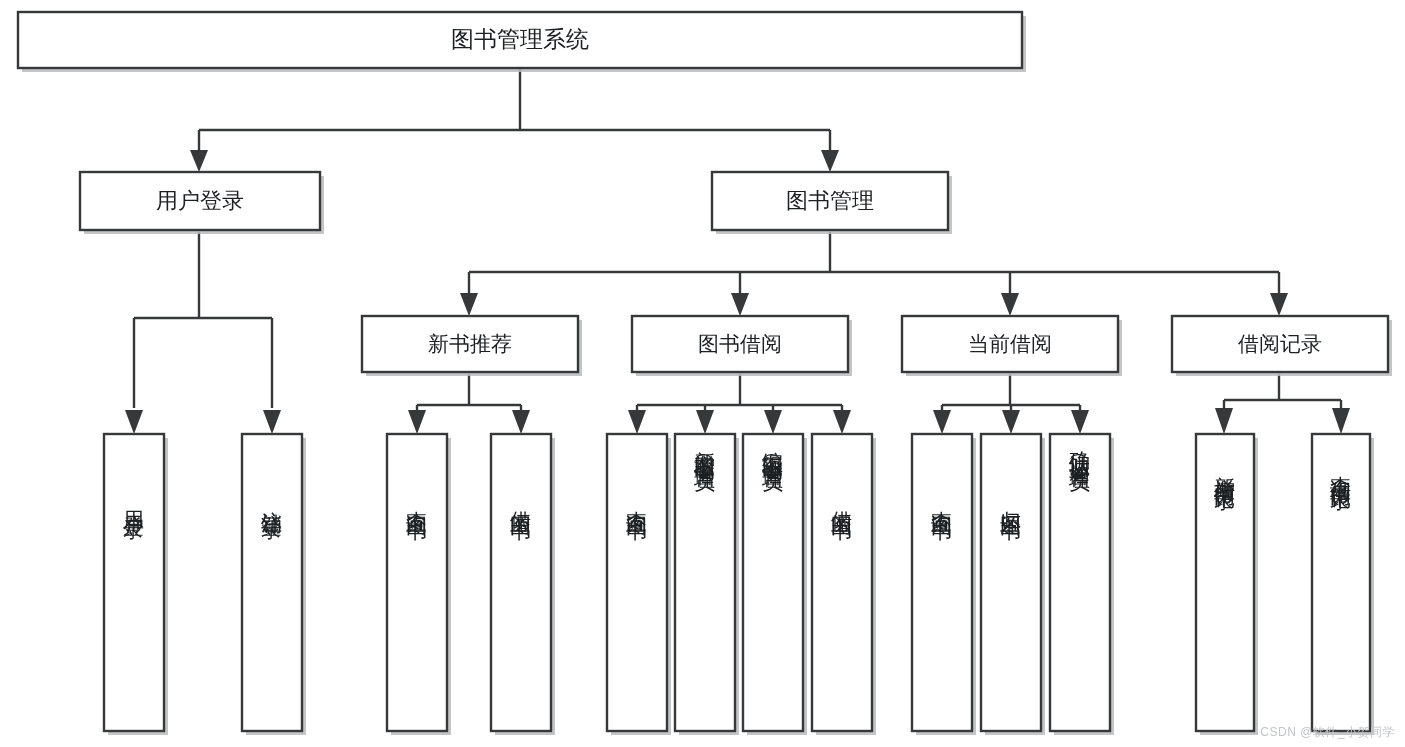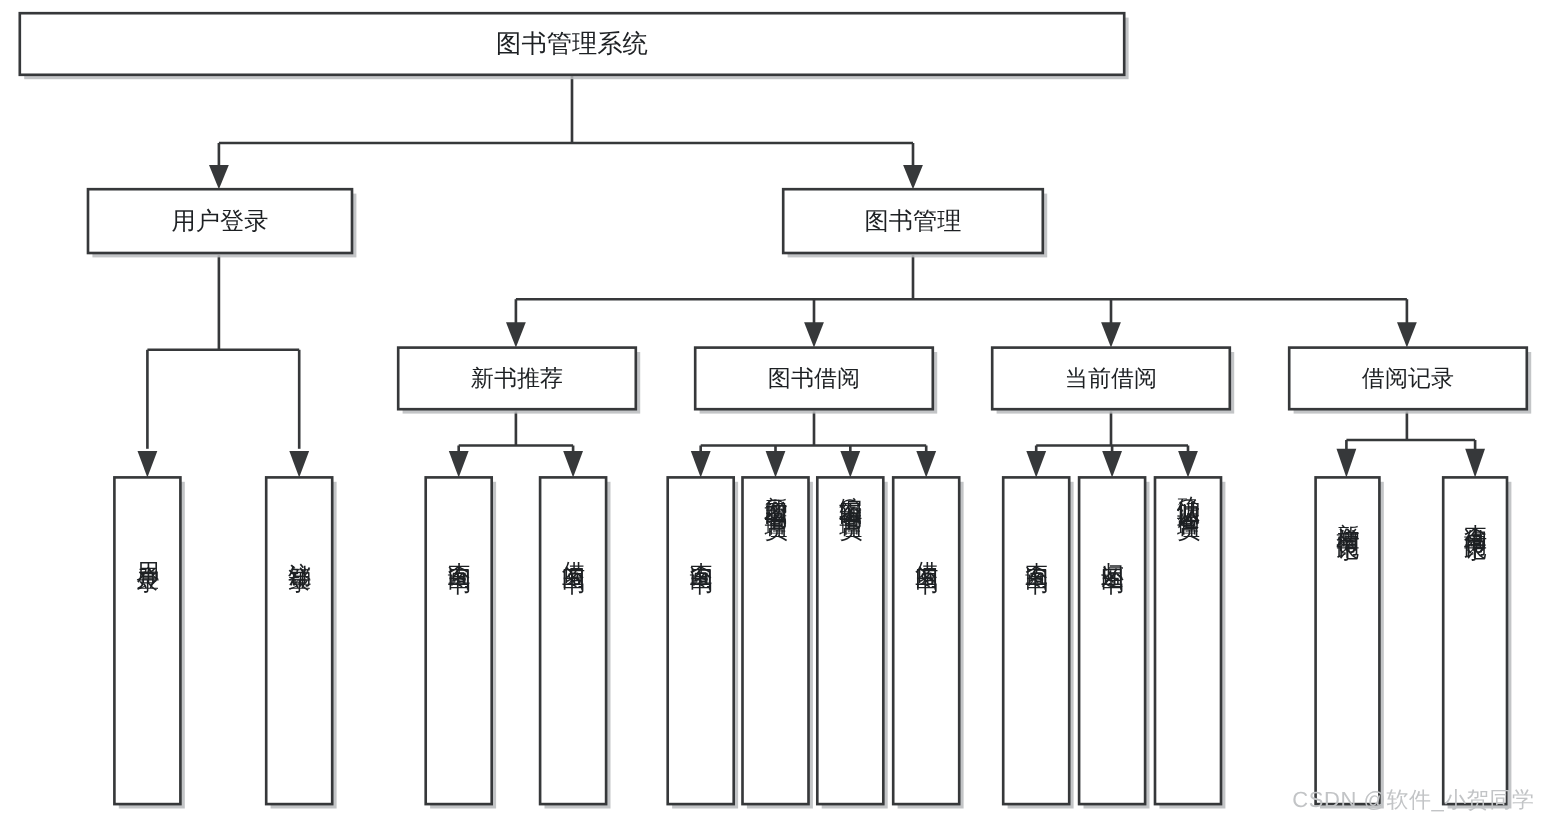--- a/index.html
+++ b/index.html
@@ -47,21 +47,21 @@
     text-anchor:middle;
     writing-mode:vertical-rl;
     letter-spacing:3px;
   }
 
   .watermark{
     position:absolute;
     right:10px;
     bottom:6px;
     color:#c2c4c6;
-    font-size:20px;
+    font-size:12px;
     font-family:"Liberation Sans","DejaVu Sans",sans-serif;
     white-space:nowrap;
     letter-spacing:.5px;
     user-select:none;
   }
 </style>
 </head>
 <body>
 
 <div id="stage">

